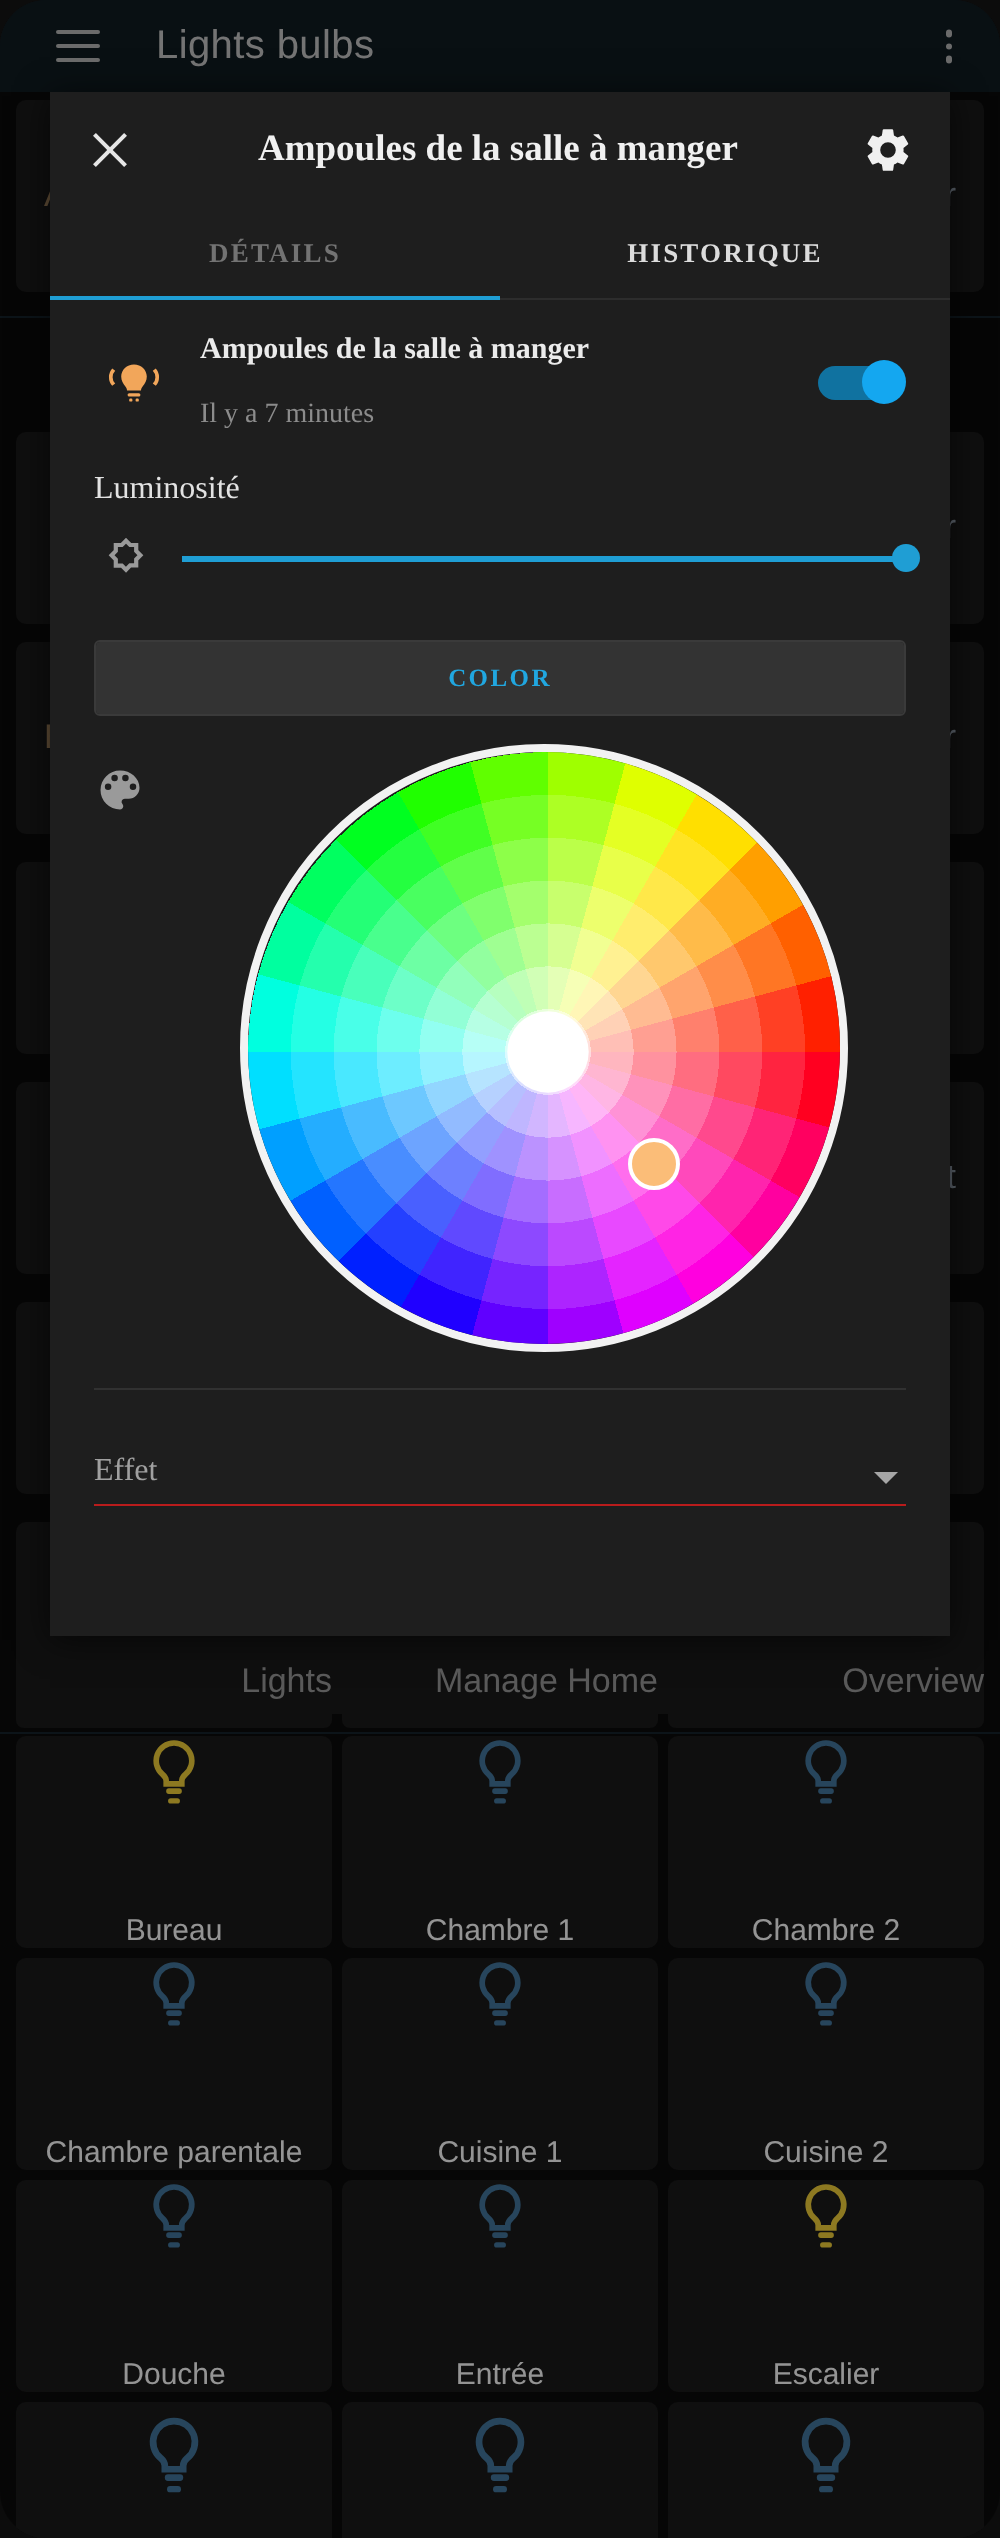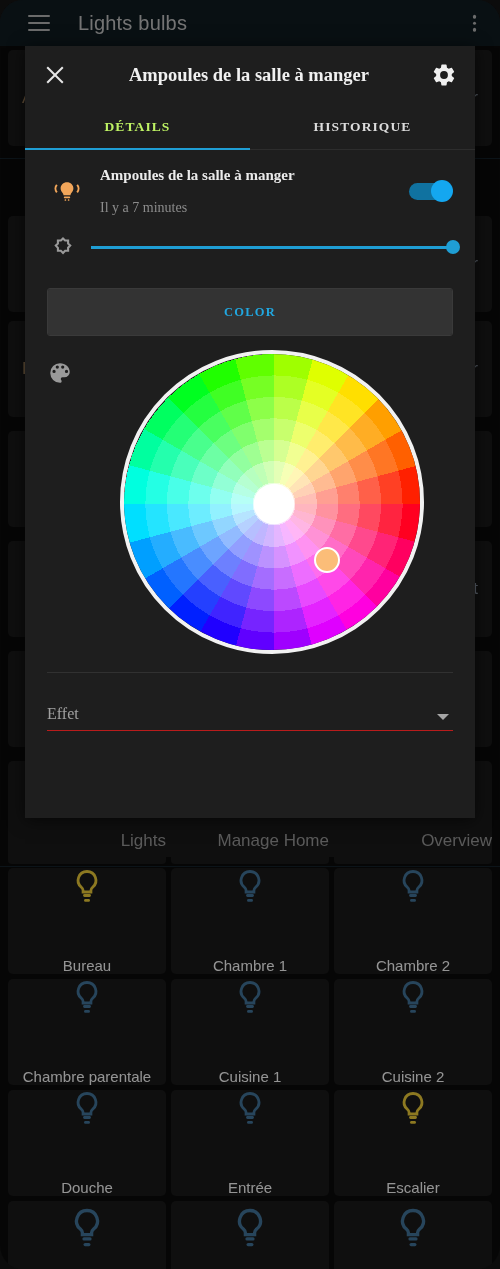--- a/index.html
+++ b/index.html
@@ -79,21 +79,21 @@
   .close-x i:first-child { transform: rotate(45deg); }
   .close-x i:last-child { transform: rotate(-45deg); }
   .dlg-title { flex: 1; text-align: center; color: #f0f0f0; font-size: 18.5px; font-weight: bold; }
   .gear { width: 26px; height: 26px; cursor: pointer; flex: none; }
 
   .dlg-tabs { height: 46px; display: flex; position: relative; }
   .dlg-tab {
     flex: 1; display: flex; align-items: center; justify-content: center;
     font-size: 13.5px; font-weight: bold; letter-spacing: 1.1px; cursor: pointer;
   }
-  .dlg-tab.active { color: #bef264; }
+  .dlg-tab.active { color: #737373; }
   .dlg-tab.inactive { color: #dcdcdc; }
   .tabline { position: absolute; left: 0; bottom: 0; width: 50%; height: 2.5px; background: #1f9ed4; }
   .tabline-base { position: absolute; left: 0; right: 0; bottom: 0; height: 1px; background: #2d2d2d; }
 
   .dlg-body { padding: 0 22px; }
 
   .dev-row { display: flex; align-items: center; height: 62px; margin-top: 10px; }
   .dev-icon { width: 40px; flex: none; display: flex; justify-content: center; }
   .dev-text { flex: 1; margin-left: 13px; }
   .dev-name { color: #ebebeb; font-size: 15px; font-weight: bold; }
@@ -105,21 +105,21 @@
     border-radius: 50%; background: #14a7f0; }
 
   .bright-label { color: #e2e2e2; font-size: 16px; margin-top: 14px; }
   .slider-row { display: flex; align-items: center; height: 46px; margin-top: 2px; }
   .slider-icon { width: 32px; flex: none; display:flex; justify-content:center; }
   .slider-track { position: relative; flex: 1; margin-left: 12px; height: 20px; cursor: pointer; }
   .slider-track .bar { position: absolute; left: 0; right: 0; top: 9px; height: 2.5px; background: #1f9ed4; }
   .slider-track .thumb { position: absolute; top: 3px; width: 14px; height: 14px;
     border-radius: 50%; background: #1f9ed4; }
 
-  .seg { display: flex; margin-top: 18px; height: 48px;
+  .seg { display: flex; margin-top: 18px; height: 38px;
     border: 1px solid #3a3a3a; border-radius: 3px; overflow: hidden; }
   .seg-btn { flex: 1; display: flex; align-items: center; justify-content: center;
     font-size: 12.5px; font-weight: bold; letter-spacing: 1.2px; color: #21a7e0; cursor: pointer; }
   .seg-btn.on { background: #333333; }
   .seg-btn + .seg-btn { border-left: 1px solid #3a3a3a; }
 
   .wheel-area { position: relative; height: 308px; margin-top: 14px; }
   .palette { position: absolute; left: 0; top: 10px; width: 26px; height: 26px; }
   .wheel { position: absolute; left: 73px; top: 0; width: 304px; height: 304px;
     border-radius: 50%; border: 4px solid #f2f2f2; cursor: pointer; }
@@ -338,20 +338,21 @@
         <div class="dev-text">
           <div class="dev-name">Ampoules de la salle à manger</div>
           <div class="dev-sub">Il y a 7 minutes</div>
         </div>
         <div class="switch">
           <div class="track"></div>
           <div class="knob"></div>
         </div>
       </div>
 
+      <div class="bright-label">Luminosité</div>
       <div class="slider-row">
         <div class="slider-icon">
           <svg width="24" height="24" viewBox="0 0 24 24">
             <path fill="none" stroke="#9a9a9a" stroke-width="2.1" d="M12 3.4l2.1 2.1h3l0 3 2.1 2.1-2.1 2.1v3h-3L12 17.9l-2.1-2.1h-3v-3L4.8 10.6l2.1-2.1v-3h3z"></path>
           </svg>
         </div>
         <div class="slider-track">
           <div class="bar"></div>
           <div class="thumb" id="bright-thumb" style="left: calc(100% - 7px);"></div>
         </div>

